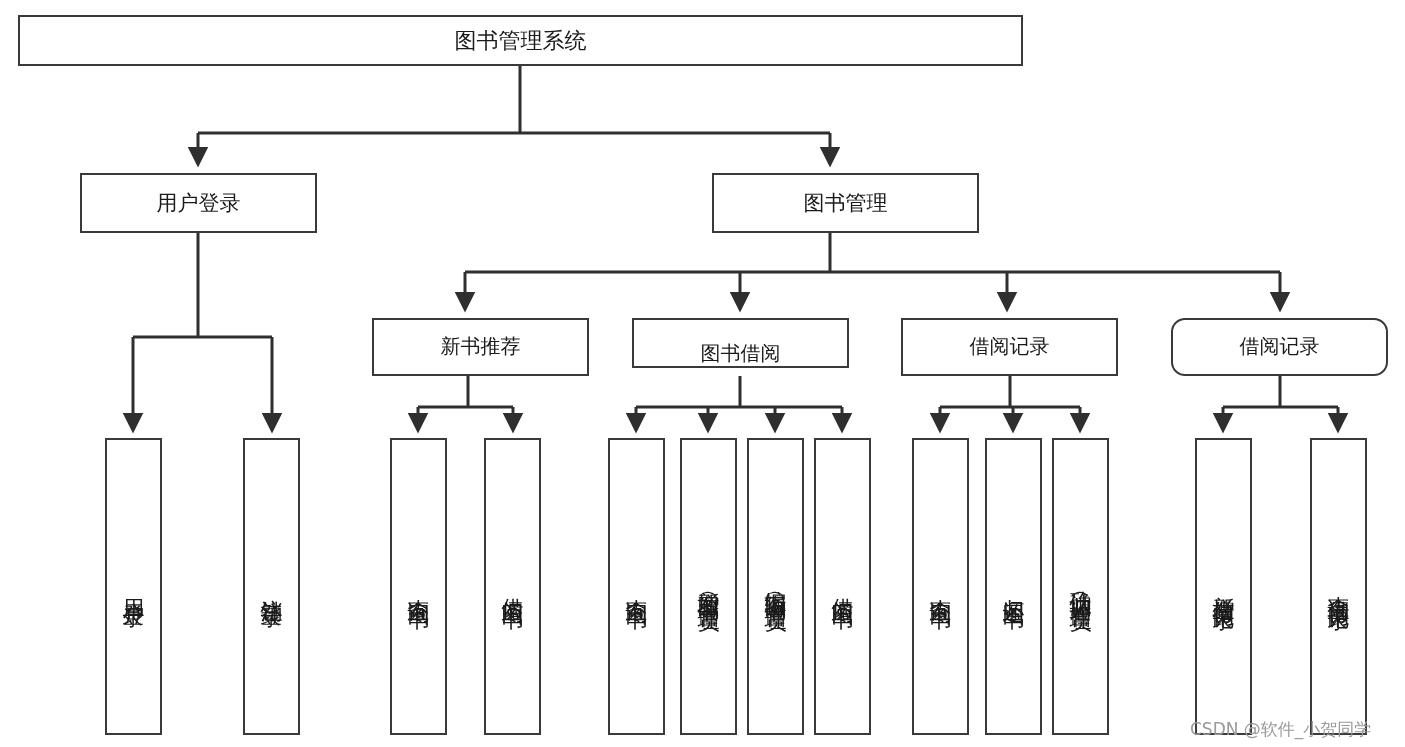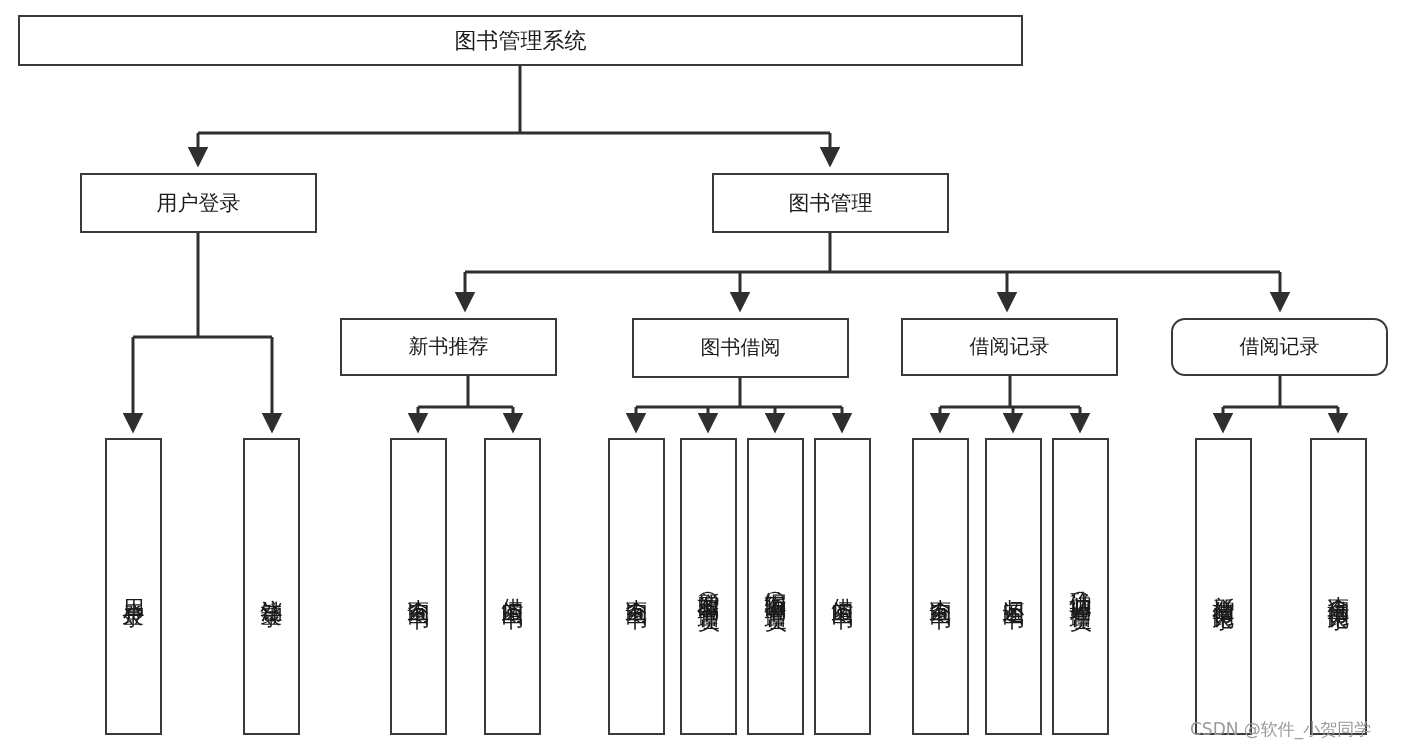--- a/index.html
+++ b/index.html
@@ -116,28 +116,28 @@
     </g>
   </svg>
 
   <div class="node root" style="left:18px;top:15px;width:1005px;height:51px;">
     <span class="lbl">图书管理系统</span>
   </div>
 
   <div class="node lvl1" style="left:80px;top:173px;width:237px;height:60px;">
     <span class="lbl">用户登录</span>
   </div>
-  <div class="node lvl1" style="left:712px;top:173px;width:237px;height:60px;">
+  <div class="node lvl1" style="left:712px;top:173px;width:267px;height:60px;">
     <span class="lbl">图书管理</span>
   </div>
 
-  <div class="node lvl2" style="left:340px;top:318px;width:217px;height:58px;">
+  <div class="node lvl2" style="left:372px;top:318px;width:217px;height:58px;">
     <span class="lbl">新书推荐</span>
   </div>
-  <div class="node lvl2" style="left:632px;top:318px;width:217px;height:60px;">
+  <div class="node lvl2" style="left:632px;top:318px;width:217px;height:50px;align-items:flex-end;">
     <span class="lbl">图书借阅</span>
   </div>
   <div class="node lvl2" style="left:901px;top:318px;width:217px;height:58px;">
     <span class="lbl">借阅记录</span>
   </div>
   <div class="node lvl2" style="left:1171px;top:318px;width:217px;height:58px;border-radius:14px;">
     <span class="lbl">借阅记录</span>
   </div>
 
   <div class="node leaf" style="left:105px;top:438px;width:57px;height:297px;">

